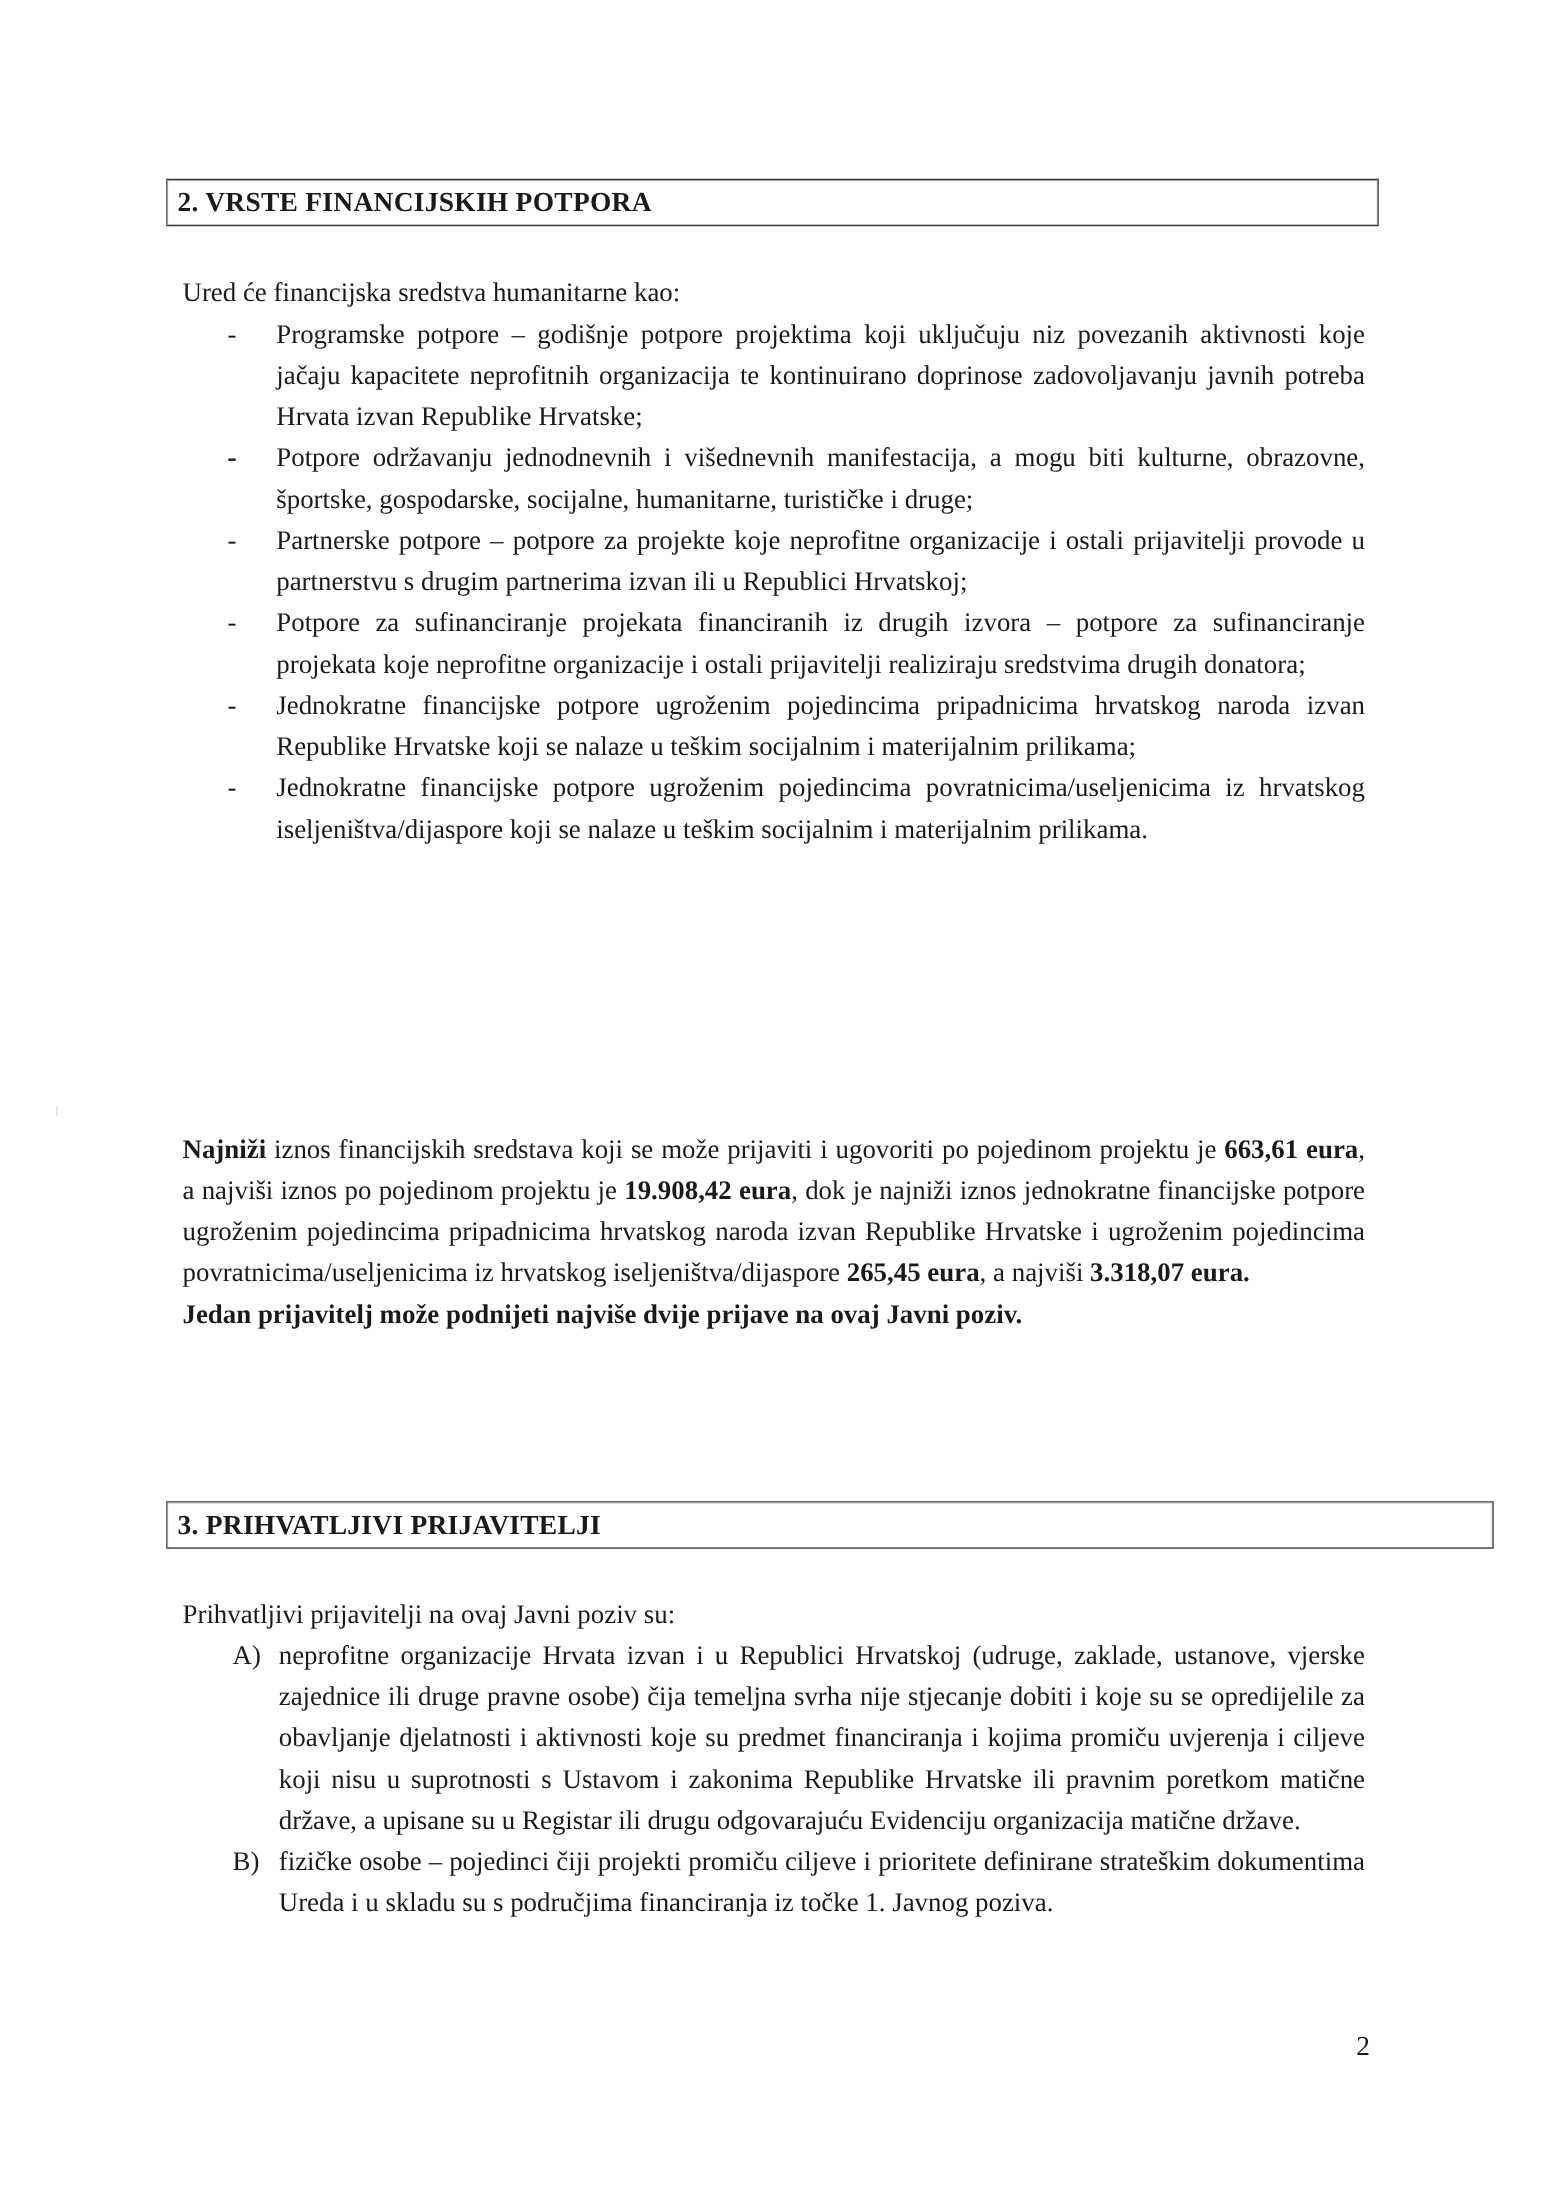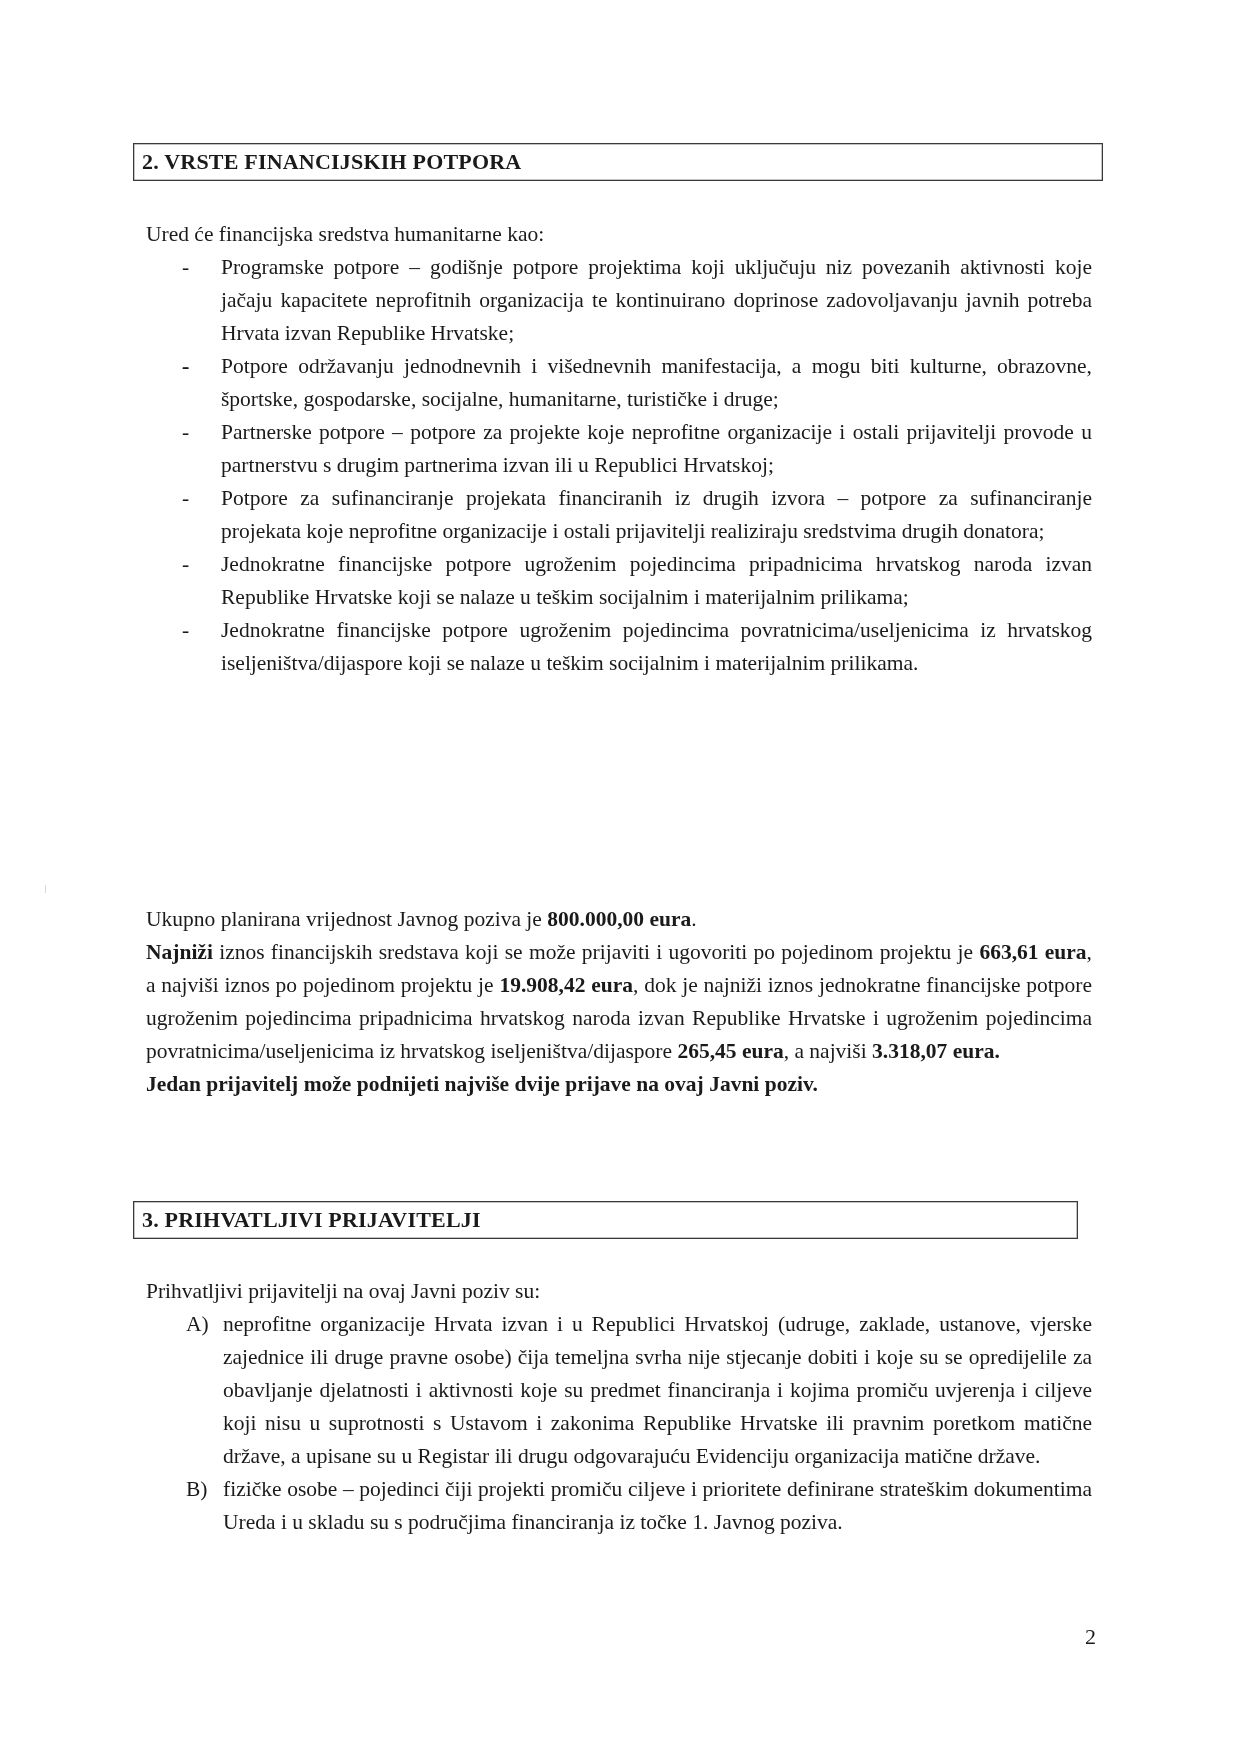--- a/index.html
+++ b/index.html
@@ -33,21 +33,21 @@
     .section-box .title {
       position: absolute;
       left: 8px;
       top: 4px;
       font-size: 22px;
       font-weight: bold;
       letter-spacing: 0.2px;
       line-height: 28px;
     }
     #box2 { top: 143px; width: 970px; }
-    #box3 { top: 1201px; width: 945px; }
+    #box3 { top: 1201px; width: 1062px; }
 
     .text-block {
       position: absolute;
       left: 146px;
       width: 946px;
       font-size: 21.5px;
       line-height: 33px;
     }
     .intro { margin: 0; }
     ul.dash-list {
@@ -121,21 +121,20 @@
       <li><span class="bullet">-</span></li>
       <li><span class="bullet">-</span><span>Potpore održavanju jednodnevnih i višednevnih manifestacija, a mogu biti kulturne, obrazovne, športske, gospodarske, socijalne, humanitarne, turističke i druge;</span></li>
       <li><span class="bullet">-</span><span>Partnerske potpore – potpore za projekte koje neprofitne organizacije i ostali prijavitelji provode u partnerstvu s drugim partnerima izvan ili u Republici Hrvatskoj;</span></li>
       <li><span class="bullet">-</span><span>Potpore za sufinanciranje projekata financiranih iz drugih izvora – potpore za sufinanciranje projekata koje neprofitne organizacije i ostali prijavitelji realiziraju sredstvima drugih donatora;</span></li>
       <li><span class="bullet">-</span><span>Jednokratne financijske potpore ugroženim pojedincima pripadnicima hrvatskog naroda izvan Republike Hrvatske koji se nalaze u teškim socijalnim i materijalnim prilikama;</span></li>
       <li><span class="bullet">-</span><span>Jednokratne financijske potpore ugroženim pojedincima povratnicima/useljenicima iz hrvatskog iseljeništva/dijaspore koji se nalaze u teškim socijalnim i materijalnim prilikama.</span></li>
     </ul>
   </div>
 
   <div class="text-block" id="amounts">
-    <p><span>Ukupno planirana vrijednost Javnog poziva je </span><b>800.000,00 eura</b><span>.</span></p>
     <p><b>Najniži</b><span> iznos financijskih sredstava koji se može prijaviti i ugovoriti po pojedinom projektu je </span><b>663,61 eura</b><span>, a najviši iznos po pojedinom projektu je </span><b>19.908,42 eura</b><span>, dok je najniži iznos jednokratne financijske potpore ugroženim pojedincima pripadnicima hrvatskog naroda izvan Republike Hrvatske i ugroženim pojedincima povratnicima/useljenicima iz hrvatskog iseljeništva/dijaspore </span><b>265,45 eura</b><span>, a najviši </span><b>3.318,07 eura.</b></p>
     <p><b>Jedan prijavitelj može podnijeti najviše dvije prijave na ovaj Javni poziv.</b></p>
   </div>
 
   <div class="section-box" id="box3">
     <span class="title">3. PRIHVATLJIVI PRIJAVITELJI</span>
   </div>
 
   <div class="text-block" id="list3">
     <p class="intro">Prihvatljivi prijavitelji na ovaj Javni poziv su:</p>

